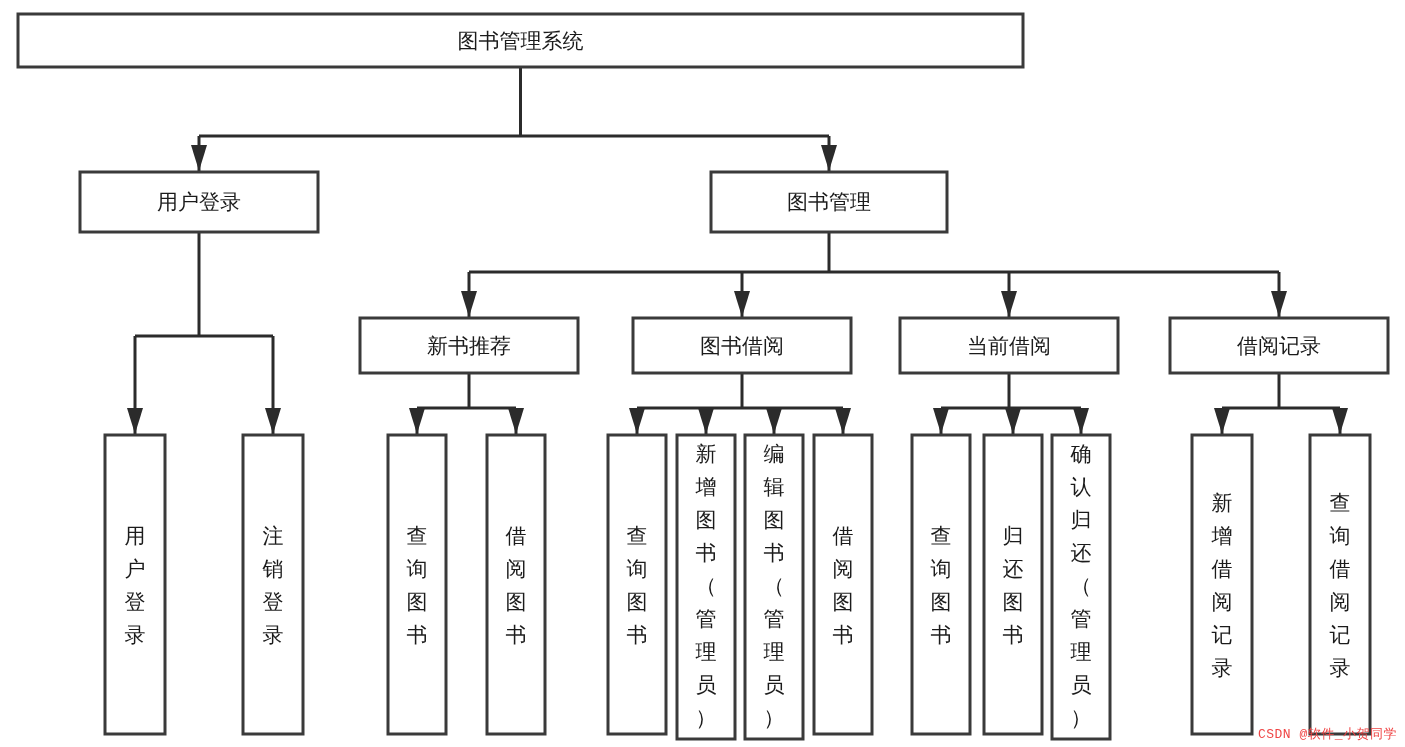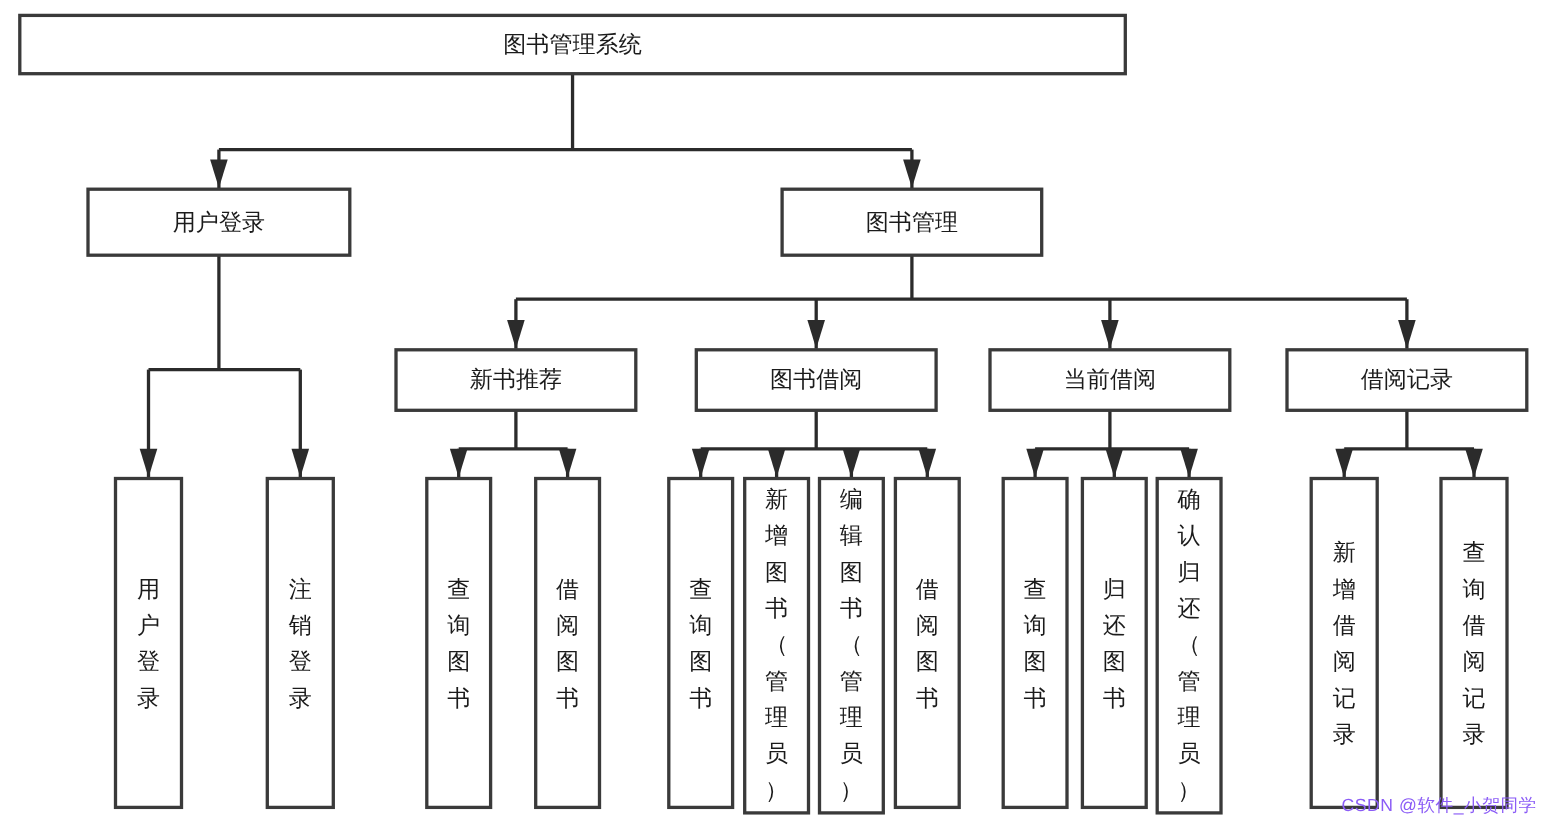--- a/index.html
+++ b/index.html
@@ -49,23 +49,23 @@
     fill: none;
   }
   .arrow-head {
     fill: #2b2b2b;
     stroke: none;
   }
   .watermark {
     position: absolute;
     right: 8px;
     bottom: 4px;
-    font-family: Liberation Sans, sans-serif;
-    font-size: 16px;
-    color: #8b5cf6;
+    font-family: Liberation Mono, monospace;
+    font-size: 13px;
+    color: #ef4444;
     white-space: nowrap;
     letter-spacing: 0.5px;
   }
 </style>
 </head>
 <body>
 
 <div id="diagram-root">
   <svg class="flowchart" viewBox="0 0 1405 747" xmlns="http://www.w3.org/2000/svg">
 

